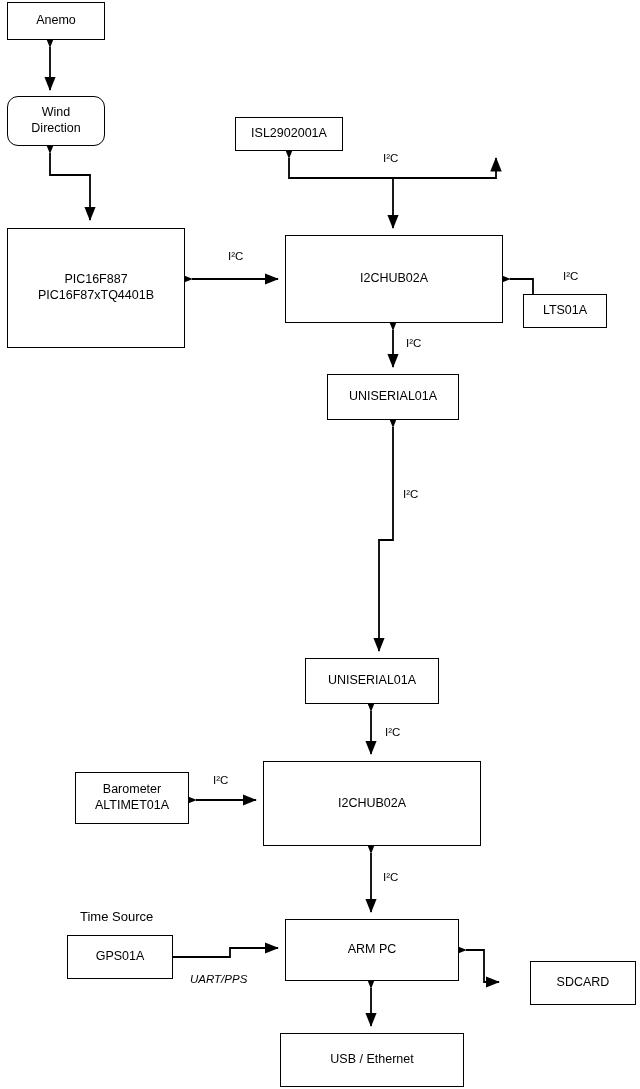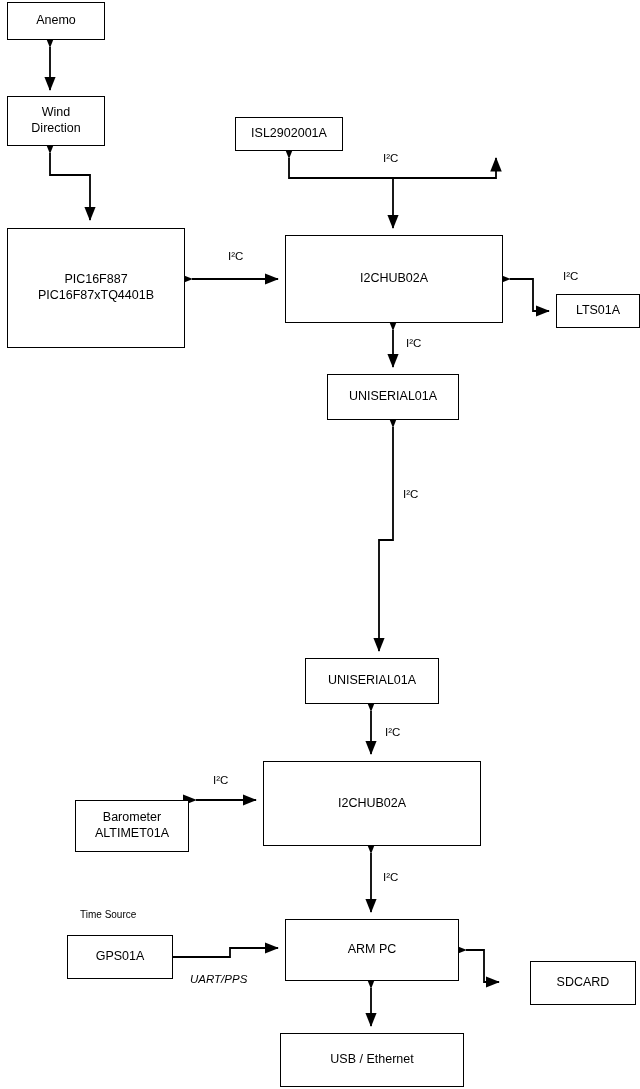--- a/index.html
+++ b/index.html
@@ -41,21 +41,21 @@
     padding: 2px 8px;
   }
   .edge-label {
     position: absolute;
     font-size: 11.5px;
     color: #000000;
     white-space: nowrap;
   }
   .free-label {
     position: absolute;
-    font-size: 10px;
+    font-size: 13px;
     color: #000000;
     white-space: nowrap;
   }
 </style>
 </head>
 <body>
 
 <div id="canvas">
 
   <svg class="wires" viewBox="0 0 640 1089">
@@ -115,47 +115,47 @@
     </g>
 
     <g>
       <line x1="371" y1="988" x2="371" y2="1026" stroke="#000" stroke-width="1.8" marker-start="url(#arrow)" marker-end="url(#arrow)"></line>
     </g>
   </svg>
 
   <div class="node" style="left:7px;top:2px;width:98px;height:38px;">
     <span>Anemo</span>
   </div>
-  <div class="node" style="left:7px;top:96px;width:98px;height:50px;">
+  <div class="node" style="left:7px;top:96px;width:98px;height:50px;border-radius:11px;">
     <span>Wind
 Direction</span>
   </div>
   <div class="node" style="left:7px;top:228px;width:178px;height:120px;">
     <span>PIC16F887
 PIC16F87xTQ4401B</span>
   </div>
   <div class="node" style="left:235px;top:117px;width:108px;height:34px;">
     <span>ISL2902001A</span>
   </div>
   <div class="node" style="left:285px;top:235px;width:218px;height:88px;">
     <span>I2CHUB02A</span>
   </div>
-  <div class="node" style="left:556px;top:294px;width:84px;height:34px;">
+  <div class="node" style="left:523px;top:294px;width:84px;height:34px;">
     <span>LTS01A</span>
   </div>
   <div class="node" style="left:327px;top:374px;width:132px;height:46px;">
     <span>UNISERIAL01A</span>
   </div>
   <div class="node" style="left:305px;top:658px;width:134px;height:46px;">
     <span>UNISERIAL01A</span>
   </div>
   <div class="node" style="left:263px;top:761px;width:218px;height:85px;">
     <span>I2CHUB02A</span>
   </div>
-  <div class="node" style="left:75px;top:800px;width:114px;height:52px;">
+  <div class="node" style="left:75px;top:772px;width:114px;height:52px;">
     <span>Barometer
 ALTIMET01A</span>
   </div>
   <div class="node" style="left:67px;top:935px;width:106px;height:44px;">
     <span>GPS01A</span>
   </div>
   <div class="node" style="left:285px;top:919px;width:174px;height:62px;">
     <span>ARM PC</span>
   </div>
   <div class="node" style="left:506px;top:961px;width:106px;height:44px;margin-left:24px;">

